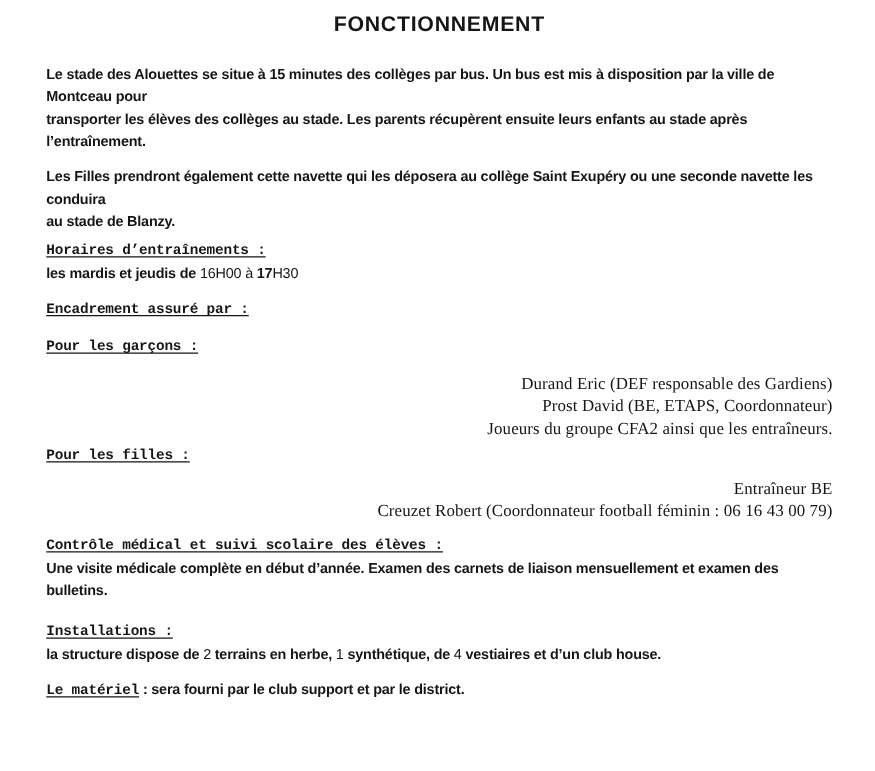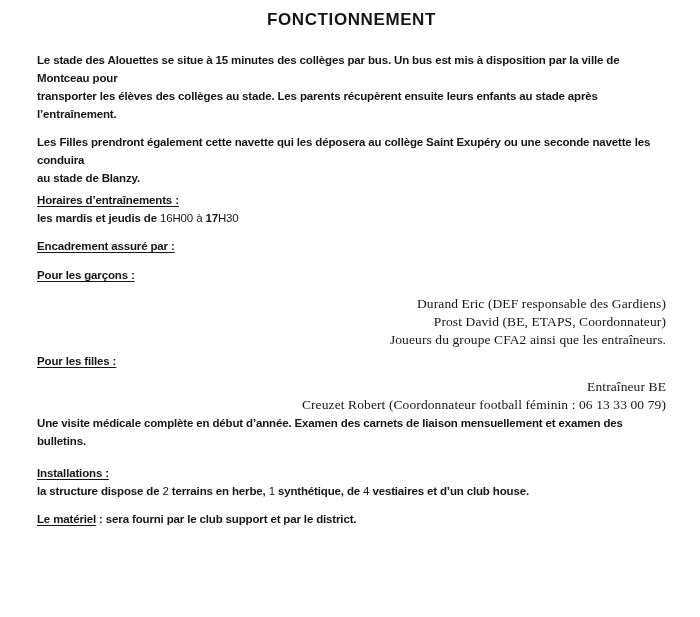--- a/index.html
+++ b/index.html
@@ -39,21 +39,21 @@
     font-size: 13.5px;
     line-height: 18px;
     letter-spacing: 0.1px;
     white-space: pre-line;
     font-family: "Liberation Serif", serif;
     text-align: right;
   }
   
   .run-b  { font-weight: 700; }
   .run-r  { font-weight: 400; }
-  .run-bu { font-weight: 700; text-decoration: underline; text-underline-offset: 2px; text-decoration-thickness: 1px; }
+  .run-bu { font-weight: 700; text-decoration: underline; text-underline-offset: 2px; text-decoration-thickness: 1px; font-family: Liberation Mono, monospace; }
   .run-s  { font-weight: 400; }
   
   .mt-intro        { margin-top: 21px; }
   .mt-navette      { margin-top: 10px; }
   .mt-horaires     { margin-top: 4px;  }
   .mt-filleshor    { margin-top: 10px; }
   .mt-encadrement  { margin-top: 10px; }
   .mt-garcons-h    { margin-top: 11px; }
   .mt-garcons-s    { margin-top: 11px; }
   .mt-filles-h     { margin-top: 3px; }
@@ -82,22 +82,23 @@
 
   <p class="para mt-encadrement"><span class="run-bu">Encadrement assuré par :</span></p>
 
   <p class="para mt-garcons-h"><span class="run-bu">Pour les garçons :</span></p>
   <p class="serifpara mt-garcons-s"><span class="run-s">Durand Eric (DEF responsable des Gardiens)
 Prost David (BE, ETAPS, Coordonnateur)
 Joueurs du groupe CFA2 ainsi que les entraîneurs.</span></p>
 
   <p class="para mt-filles-h"><span class="run-bu">Pour les filles :</span></p>
   <p class="serifpara mt-filles-s"><span class="run-s">Entraîneur BE
-Creuzet Robert (Coordonnateur football féminin : 06 13 33 00 79)</span></p>
+Creuzet Robert (Coordonnateur football féminin : 06 16 43 00 79)</span></p>
 
+  <p class="para mt-controle"><span class="run-bu">Contrôle médical et suivi scolaire des élèves :</span></p>
   <p class="para"><span class="run-b">Une visite médicale complète en début d’année. Examen des carnets de liaison mensuellement et examen des
 bulletins.</span></p>
 
 
   <p class="para mt-installs"><span class="run-bu">Installations :</span></p>
   <p class="para"><span class="run-b">la structure dispose de </span><span class="run-r">2</span><span class="run-b"> terrains en herbe, </span><span class="run-r">1</span><span class="run-b"> synthétique, de </span><span class="run-r">4</span><span class="run-b"> vestiaires et d’un club house.</span></p>
 
   <p class="para mt-materiel"><span class="run-bu">Le matériel</span><span class="run-b"> : sera fourni par le club support et par le district.</span></p>
 
 </div>

